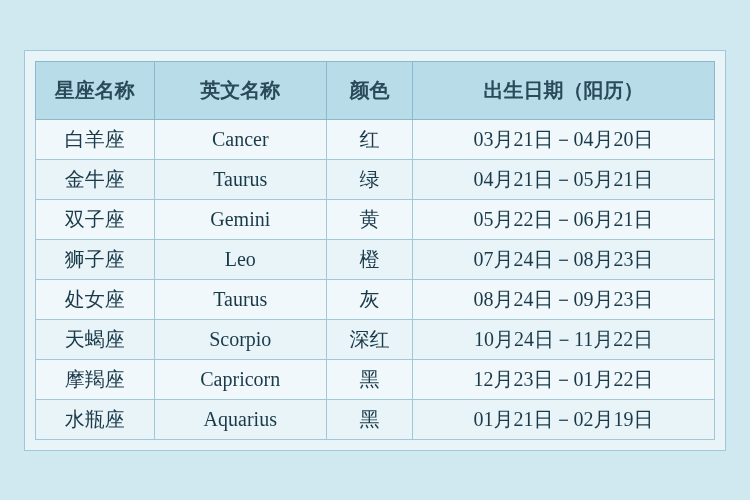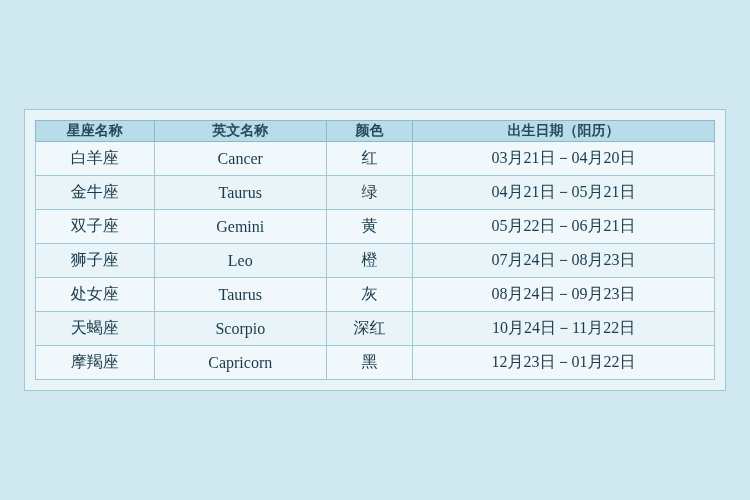--- a/index.html
+++ b/index.html
@@ -26,33 +26,33 @@
     }
 
     table {
       border-collapse: collapse;
       width: 680px;
     }
 
     th {
       background-color: #b8dce8;
       border: 1px solid #8ab8cc;
-      padding: 1px 12px;
+      padding: 15px 12px;
       text-align: center;
       color: #2a4a5a;
       font-weight: bold;
-      font-size: 14px;
+      font-size: 20px;
     }
 
     td {
       border: 1px solid #a0c8d8;
       padding: 6px 12px;
       text-align: center;
       color: #1a3a4a;
-      font-size: 16px;
+      font-size: 20px;
       background-color: #f0f8fc;
     }
 
     tr:nth-child(even) td {
       background-color: #e8f4f8;
     }
 
     .col-chinese { width: 110px; }
     .col-english { width: 160px; }
     .col-color   { width: 80px; }
@@ -107,15 +107,21 @@
           <td>Scorpio</td>
           <td>深红</td>
           <td>10月24日－11月22日</td>
         </tr>
         <tr>
           <td>摩羯座</td>
           <td>Capricorn</td>
           <td>黑</td>
           <td>12月23日－01月22日</td>
         </tr>
+        <tr>
+          <td>水瓶座</td>
+          <td>Aquarius</td>
+          <td>黑</td>
+          <td>01月21日－02月19日</td>
+        </tr>
       </tbody>
   </table>
 </div>
 
 </body></html>

